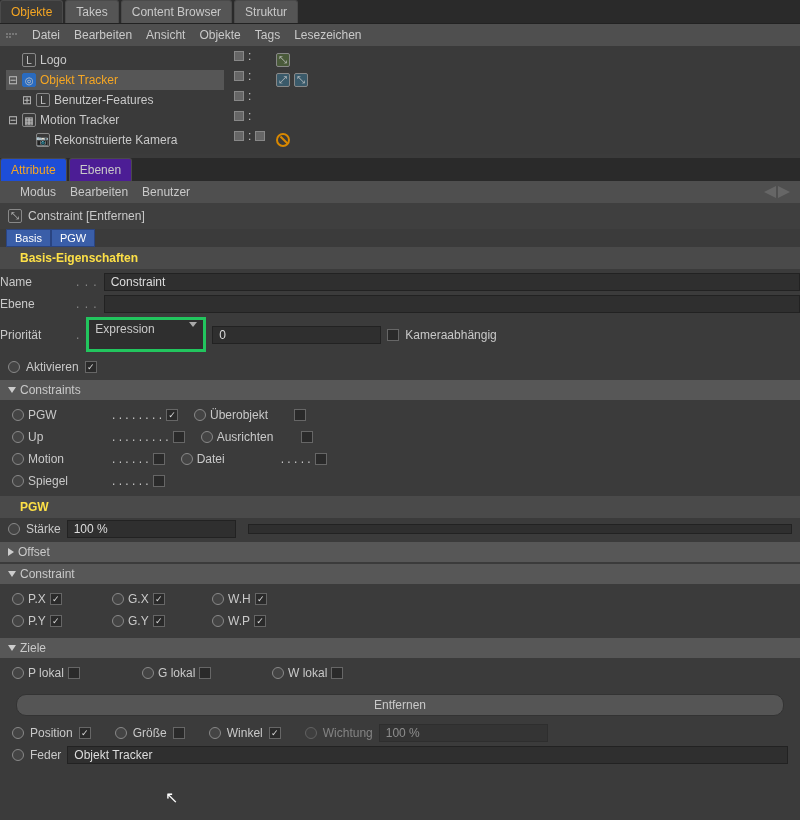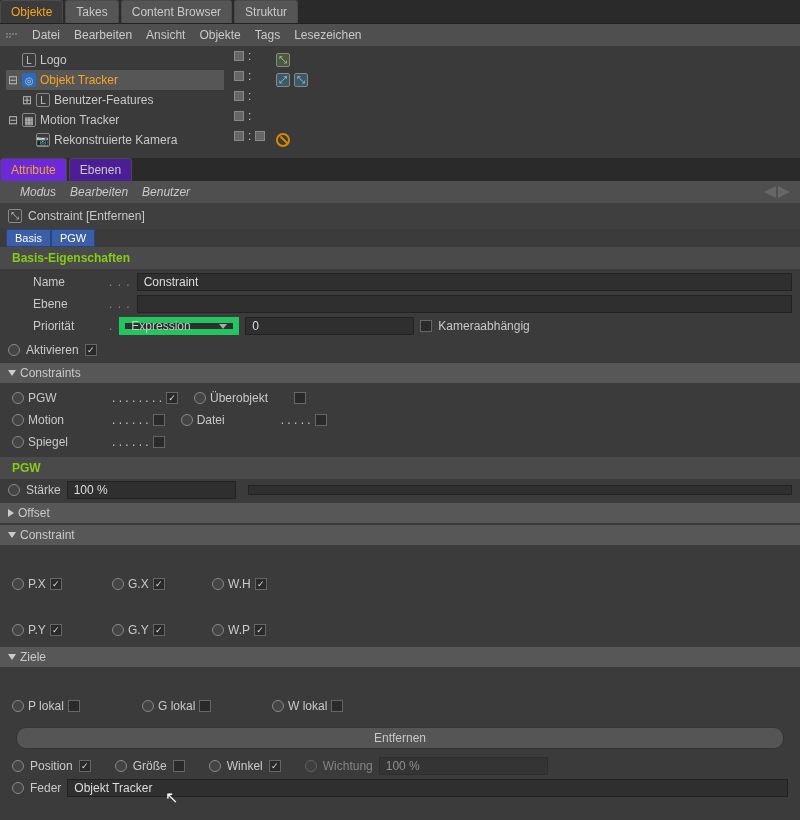--- a/index.html
+++ b/index.html
@@ -22,50 +22,50 @@
   .layer-cols { width: 40px; display: flex; flex-direction: column; }
   .layer-cell { height: 20px; display: flex; align-items: center; gap: 4px; padding: 0 4px; }
   .sq { width: 10px; height: 10px; background: #666; border: 1px solid #888; }
   .tags { flex: 1; padding: 4px 6px; }
   .tag-row { height: 20px; display: flex; align-items: center; gap: 4px; }
   .tagicon { width: 14px; height: 14px; display: inline-flex; align-items: center; justify-content: center; border: 1px solid #888; border-radius: 2px; font-size: 10px; }
   .forbid { width: 14px; height: 14px; border-radius: 50%; border: 2px solid #d98800; position: relative; }
   .forbid::after { content: ""; position: absolute; left: 1px; top: 4px; width: 10px; height: 2px; background: #d98800; transform: rotate(45deg); }
   .attr-tabs { display: flex; background: #2a2a2a; margin-top: 4px; }
   .attr-tab { padding: 4px 10px; border: 1px solid #4a4a4a; border-bottom: none; background: #4c1d95; margin-right: 2px; border-radius: 3px 3px 0 0; cursor: pointer; }
-  .attr-tab.active { background: #6d28d9; color: #f5a623; }
+  .attr-tab.active { background: #1d4ed8; color: #f5a623; }
   .attr-menubar { display: flex; align-items: center; background: #4f4f4f; padding: 4px 6px; gap: 14px; justify-content: space-between; }
-  .attr-menubar .left { display: flex; gap: 14px; align-items: flex-end; font-style: italic; }
+  .attr-menubar .left { display: flex; gap: 14px; align-items: flex-end; }
   .arrows { width: 30px; display: flex; gap: 2px; }
   .arrow { width: 12px; height: 12px; background: #666; clip-path: polygon(0 0, 100% 50%, 0 100%); }
   .arrow.left { clip-path: polygon(100% 0, 0 50%, 100% 100%); }
   .attr-head { background: #3f3f3f; padding: 6px 8px; display: flex; align-items: center; gap: 6px; }
   .subtabs { display: flex; padding: 0 6px; gap: 0; }
   .subtab { padding: 2px 8px; background: #3a5ea8; color: #fff; border: 1px solid #2a4480; cursor: pointer; font-size: 11px; }
-  .section-title { background: #4a4a4a; padding: 4px 12px; font-weight: bold; color: #84cc16; }
-  .form { padding: 2px 8px; margin-left: 25px; }
+  .section-title { background: #4a4a4a; padding: 4px 20px; font-weight: bold; color: #fde047; }
+  .form { padding: 2px 0; }
   .row { display: flex; align-items: center; min-height: 22px; gap: 6px; padding: 2px 0; }
   .row .lbl { width: 70px; }
   .row .dots { flex: 0 0 auto; color: #888; letter-spacing: 1px; }
   .input { flex: 1; background: #2f2f2f; border: 1px solid #222; padding: 2px 6px; height: 18px; color: #ddd; }
   .input.num { flex: 0 0 80px; }
-  .select { flex: 0 0 120px; background: #2f2f2f; border: 6px solid #22c55e; padding: 2px 6px; height: 18px; color: #ddd; display: flex; justify-content: space-between; align-items: center; cursor: pointer; }
+  .select { flex: 0 0 120px; background: #2f2f2f; border: 3px solid #22c55e; padding: 2px 6px; height: 35px; color: #ddd; display: flex; justify-content: space-between; cursor: pointer; }
   .select .caret { width: 0; height: 0; border-left: 4px solid transparent; border-right: 4px solid transparent; border-top: 5px solid #aaa; }
   .cb { width: 12px; height: 12px; background: #2a2a2a; border: 1px solid #666; display: inline-flex; align-items: center; justify-content: center; cursor: pointer; }
   .cb.checked::after { content: "✓"; color: #ddd; font-size: 9px; line-height: 1; }
   .bullet { width: 12px; height: 12px; border-radius: 50%; border: 1px solid #888; background: #444; display: inline-block; cursor: pointer; }
   .collapse-hdr { background: #575757; padding: 3px 8px; display: flex; align-items: center; gap: 4px; cursor: pointer; margin-top: 2px; }
   .collapse-hdr .tri { width: 0; height: 0; border-left: 4px solid transparent; border-right: 4px solid transparent; border-top: 6px solid #ccc; }
   .collapse-hdr .tri.right { border-top: 4px solid transparent; border-bottom: 4px solid transparent; border-left: 6px solid #ccc; border-right: none; }
   .constraints-grid { padding: 4px 12px; }
   .cg-row { display: flex; align-items: center; height: 22px; gap: 6px; }
   .cg-cell { display: flex; align-items: center; gap: 4px; }
   .cg-cell .lbl { width: 80px; }
   .axis-grid { padding: 4px 12px; }
-  .ax-row { display: flex; align-items: center; height: 22px; gap: 20px; margin-top: 24px; }
+  .ax-row { display: flex; align-items: center; height: 22px; gap: 20px; }
   .ax-cell { display: flex; align-items: center; gap: 4px; width: 80px; }
   .btn { flex: 1; background: #555; border: 1px solid #333; border-radius: 10px; padding: 3px 0; text-align: center; cursor: pointer; }
   .btn-row { display: flex; gap: 12px; padding: 6px 16px; }
   .slider-track { flex: 1; height: 10px; background: #2f2f2f; border: 1px solid #222; margin-left: 6px; }
   .disabled { opacity: 0.5; }
   .cursor { position: absolute; left: 165px; top: 788px; font-size: 16px; color: #fff; pointer-events: none; }
 </style>
 </head>
 <body>
 
@@ -229,20 +229,33 @@
       </div>
     <div class="cg-cell" style="margin-left:10px;">
         <span class="bullet"></span>
         <span class="lbl">Überobjekt</span>
         <span class="cb"></span>
       </div>
   </div>
   <div class="cg-row">
     <div class="cg-cell">
         <span class="bullet"></span>
+        <span class="lbl">Up</span>
+        <span class="dots">. . . . . . . . .</span>
+        <span class="cb"></span>
+      </div>
+    <div class="cg-cell" style="margin-left:10px;">
+        <span class="bullet"></span>
+        <span class="lbl">Ausrichten</span>
+        <span class="cb"></span>
+      </div>
+  </div>
+  <div class="cg-row">
+    <div class="cg-cell">
+        <span class="bullet"></span>
         <span class="lbl">Motion</span>
         <span class="dots">. . . . . .</span>
         <span class="cb"></span>
       </div>
     <div class="cg-cell" style="margin-left:10px;">
         <span class="bullet"></span>
         <span class="lbl">Datei</span>
         <span class="dots">. . . . .</span>
         <span class="cb"></span>
       </div>

